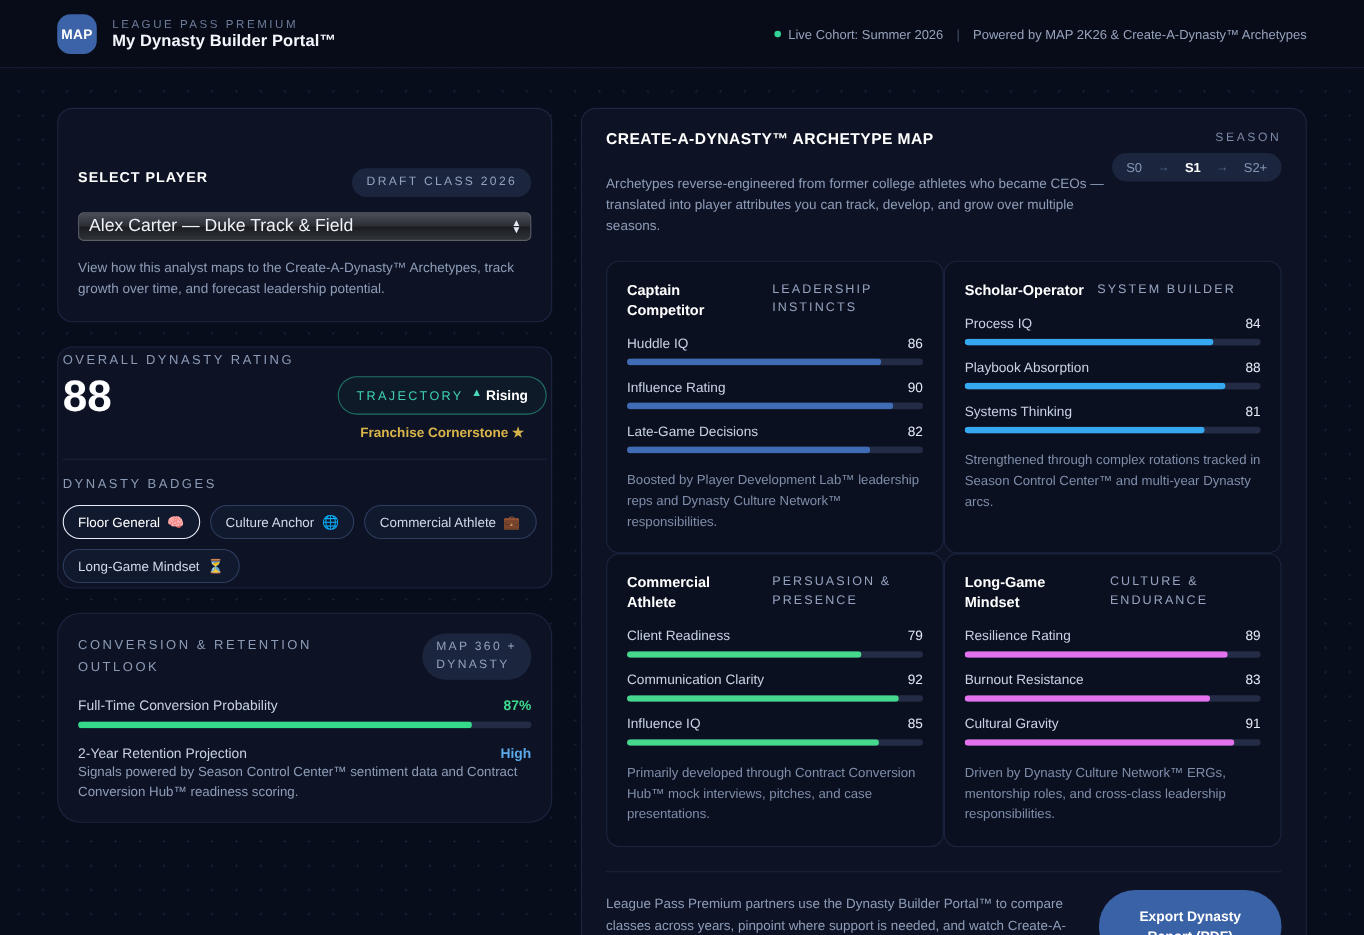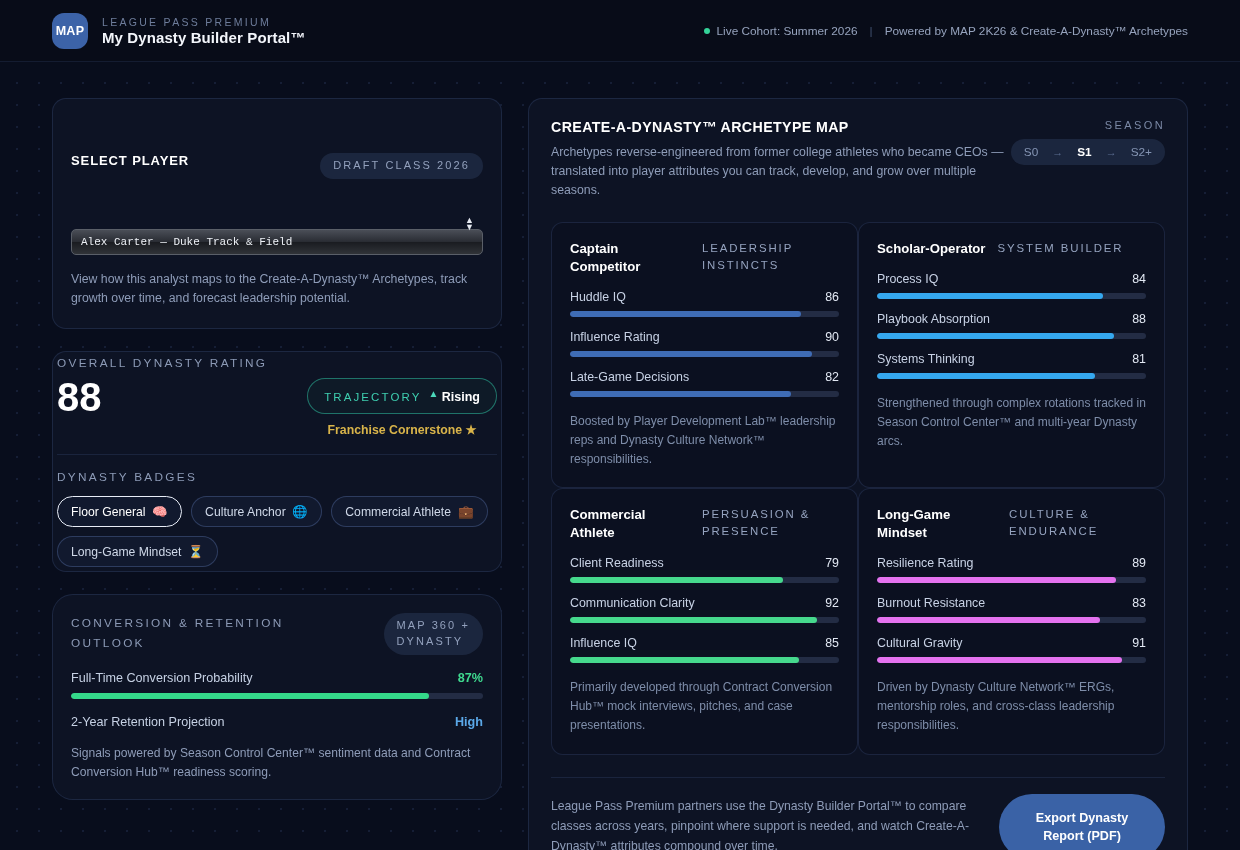--- a/index.html
+++ b/index.html
@@ -118,25 +118,24 @@
   }
   select.player-select {
     -webkit-appearance: none;
     appearance: none;
     width: 100%;
     height: 26px;
     border-radius: 5px;
     border: 1px solid #5a5f68;
     background: linear-gradient(to bottom, #4a4e57 0%, #2a2d34 48%, #1a1c21 52%, #303338 100%);
     color: #eef1f6;
-    font-family: Liberation Mono, monospace;
-    font-size: 11px;
+    font-family: Liberation Sans, sans-serif;
+    font-size: 16px;
     padding: 0 26px 0 9px;
     outline: none;
-    margin-top: 36px;
   }
   .select-wrap { position: relative; }
   .select-arrows {
     position: absolute;
     right: 9px; top: 50%;
     transform: translateY(-50%);
     pointer-events: none;
     display: flex; flex-direction: column; gap: 2px;
     color: #e6eaf2;
     line-height: 0.55;
@@ -245,38 +244,37 @@
   .conv-metric-val.blue { color: #5ba8e8; }
   .track {
     height: 6px;
     border-radius: 4px;
     background: #232c44;
     margin-top: 8px;
     overflow: hidden;
   }
   .track .fill { height: 100%; border-radius: 4px; background: #34d98a; }
   .conv-note {
-    margin-top: 15px;
     font-size: 12.1px;
     line-height: 1.55;
     color: #8e9cb8;
   }
 
   
   .p-map { padding: 20px 22px 20px 22px; }
   .map-head { display: flex; justify-content: space-between; align-items: flex-start; }
   .map-title {
     font-size: 14.2px;
     font-weight: bold;
     color: #ffffff;
     letter-spacing: 0.4px;
     text-transform: uppercase;
   }
   .map-sub {
-    margin-top: 8px;
+    margin-top: 23px;
     font-size: 12.3px;
     line-height: 1.55;
     color: #8e9cb8;
     max-width: 490px;
   }
   .season-box { display: flex; flex-direction: column; align-items: flex-end; gap: 8px; }
   .season-label {
     font-size: 11px;
     letter-spacing: 2.4px;
     color: #7b89a6;

